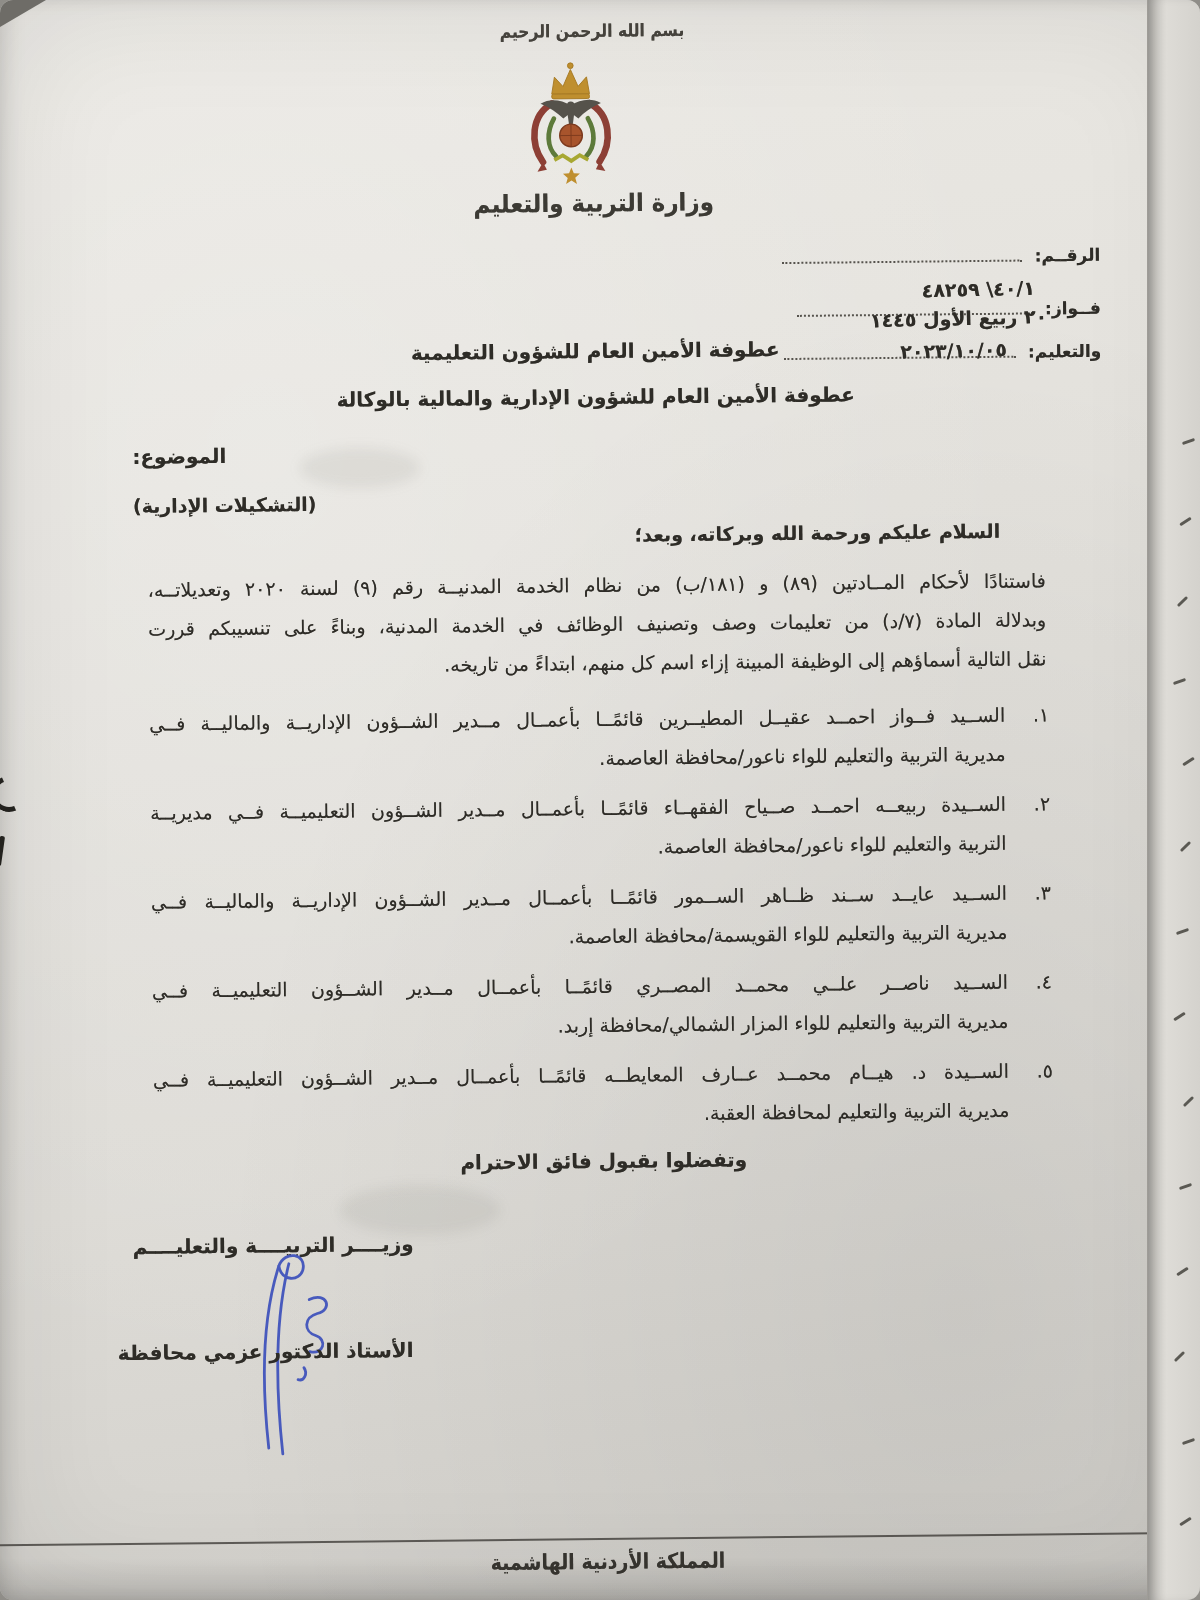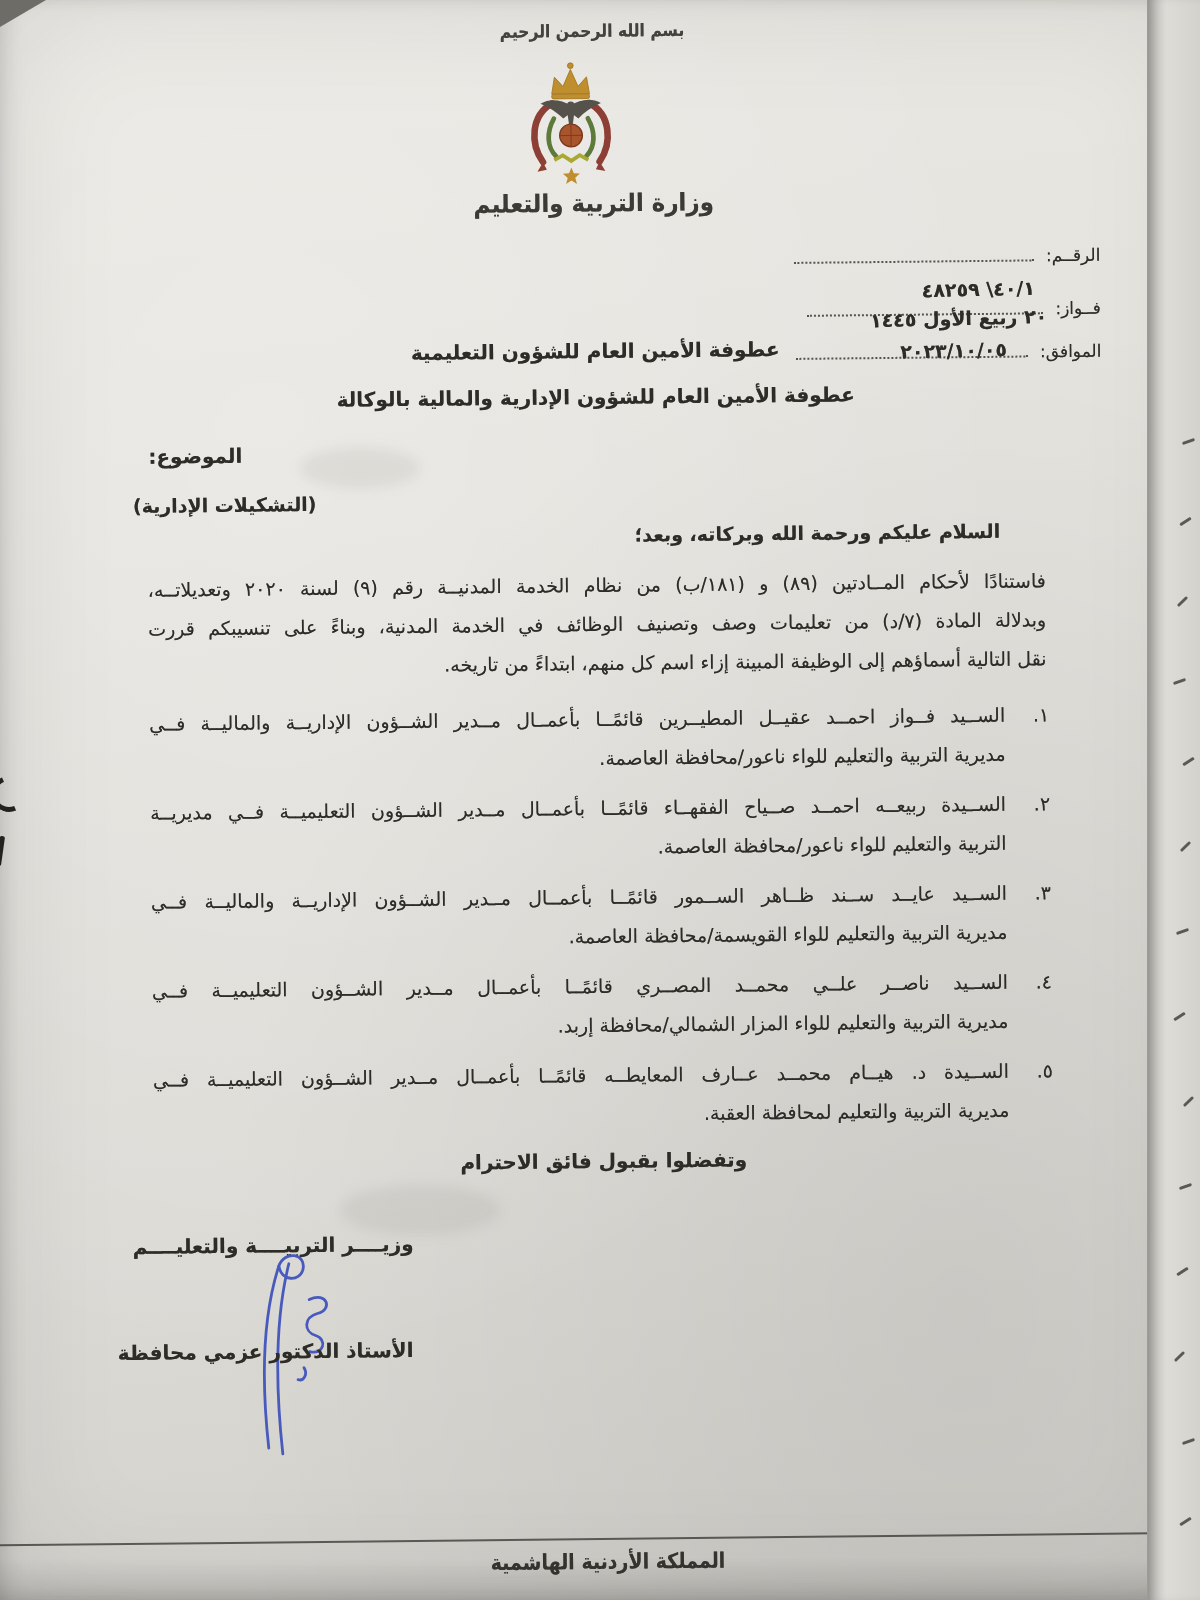--- a/index.html
+++ b/index.html
@@ -1,19 +1,20 @@
 <!DOCTYPE html>
 <html lang="ar"><head>
 <meta charset="utf-8">
 <style>
   html,body{margin:0;padding:0;background:#8f8d88;}
   .frame{
     position:relative;width:1200px;height:1600px;overflow:hidden;
     background:#b3b1ac;
     font-family:"DejaVu Sans", sans-serif;
+    border-radius:13px;
   }
   .paper{
     position:absolute;inset:0;
     background:linear-gradient(173deg,#eae8e3 0%,#e4e2dd 35%,#dddbd6 70%,#d2d0cb 100%);
     box-shadow:inset 14px 0 26px -14px rgba(0,0,0,.20), inset -18px 0 34px -16px rgba(0,0,0,.25);
   }
   .shade{position:absolute;inset:0;pointer-events:none;
     background:
       radial-gradient(ellipse at 22% 28%, rgba(255,255,255,.22), transparent 58%),
       radial-gradient(ellipse at 80% 82%, rgba(0,0,0,.07), transparent 55%);
@@ -41,21 +42,21 @@
     text-shadow:0 0 .5px rgba(50,48,42,.55);
   }
   .abs{position:absolute;}
   .center{left:20px;width:1160px;text-align:center;}
 
   .bismillah{top:22px;font-size:15px;font-weight:700;color:#45423c;transform:scale(1.04,1.16);}
   .crest{top:56px;left:512px;width:132px;height:132px;}
   .ministry{top:190px;font-size:23px;font-weight:700;color:#3c3a34;transform:scaleY(1.06);}
 
   .ref-row{position:absolute;right:94px;font-size:17px;white-space:nowrap;}
-  .ref-label{font-weight:400;margin-left:6px;}
+  .ref-label{font-weight:700;margin-left:6px;}
   .dots{display:inline-block;height:5px;border-bottom:2px dotted #56534d;margin-right:6px;vertical-align:baseline;}
   .w240{width:240px}.w236{width:236px}.w232{width:232px}
   .ref-value{position:absolute;font-size:19px;font-weight:700;white-space:nowrap;transform:rotate(-0.8deg);}
   .val-ltr{direction:ltr;unicode-bidi:bidi-override;}
 
   .addr{font-size:20px;font-weight:700;}
   .subj{font-size:20px;font-weight:700;white-space:nowrap;}
   .salut{top:524px;right:197px;font-size:19px;font-weight:700;white-space:nowrap;}
 
   .bline{position:absolute;left:150px;width:898px;font-size:19px;line-height:39px;
@@ -123,28 +124,28 @@
       <span class="ref-label">الرقــم:</span><span class="dots w240"></span>
     </div>
     <div class="ref-value val-ltr" style="top:282px;right:160px">٤٨٢٥٩ \٤٠/١</div>
 
     <div class="ref-row" style="top:303px">
       <span class="ref-label">فــواز:</span><span class="dots w236"></span>
     </div>
     <div class="ref-value" style="top:311px;right:148px">٢٠ ربيع الأول ١٤٤٥</div>
 
     <div class="ref-row" style="top:346px">
-      <span class="ref-label">الموافق:</span><span class="dots w232"></span>
+      <span class="ref-label">والتعليم:</span><span class="dots w232"></span>
     </div>
     <div class="ref-value" style="top:343px;right:188px">٢٠٢٣/١٠/٠٥</div>
 
     <div class="abs center addr" style="top:339px">عطوفة الأمين العام للشؤون التعليمية</div>
     <div class="abs center addr" style="top:385px">عطوفة الأمين العام للشؤون الإدارية والمالية بالوكالة</div>
 
-    <div class="abs subj" style="left:152px;top:440px">الموضوع:</div>
+    <div class="abs subj" style="left:136px;top:440px">الموضوع:</div>
     <div class="abs subj" style="left:136px;top:490px;font-size:19px">(التشكيلات الإدارية)</div>
 
     <div class="abs salut">السلام عليكم ورحمة الله وبركاته، وبعد؛</div>
 
     <div class="bline" style="top:566px">فاستنادًا لأحكام المــادتين (٨٩) و (١٨١/ب) من نظام الخدمة المدنيــة رقم (٩) لسنة ٢٠٢٠ وتعديلاتــه،</div>
     <div class="bline" style="top:605px">وبدلالة المادة (٧/د) من تعليمات وصف وتصنيف الوظائف في الخدمة المدنية، وبناءً على تنسيبكم قررت</div>
     <div class="bline endline" style="top:644px">نقل التالية أسماؤهم إلى الوظيفة المبينة إزاء اسم كل منهم، ابتداءً من تاريخه.</div>
 
     <div class="transfer" style="top:700px">
       <span class="num">١.</span>

